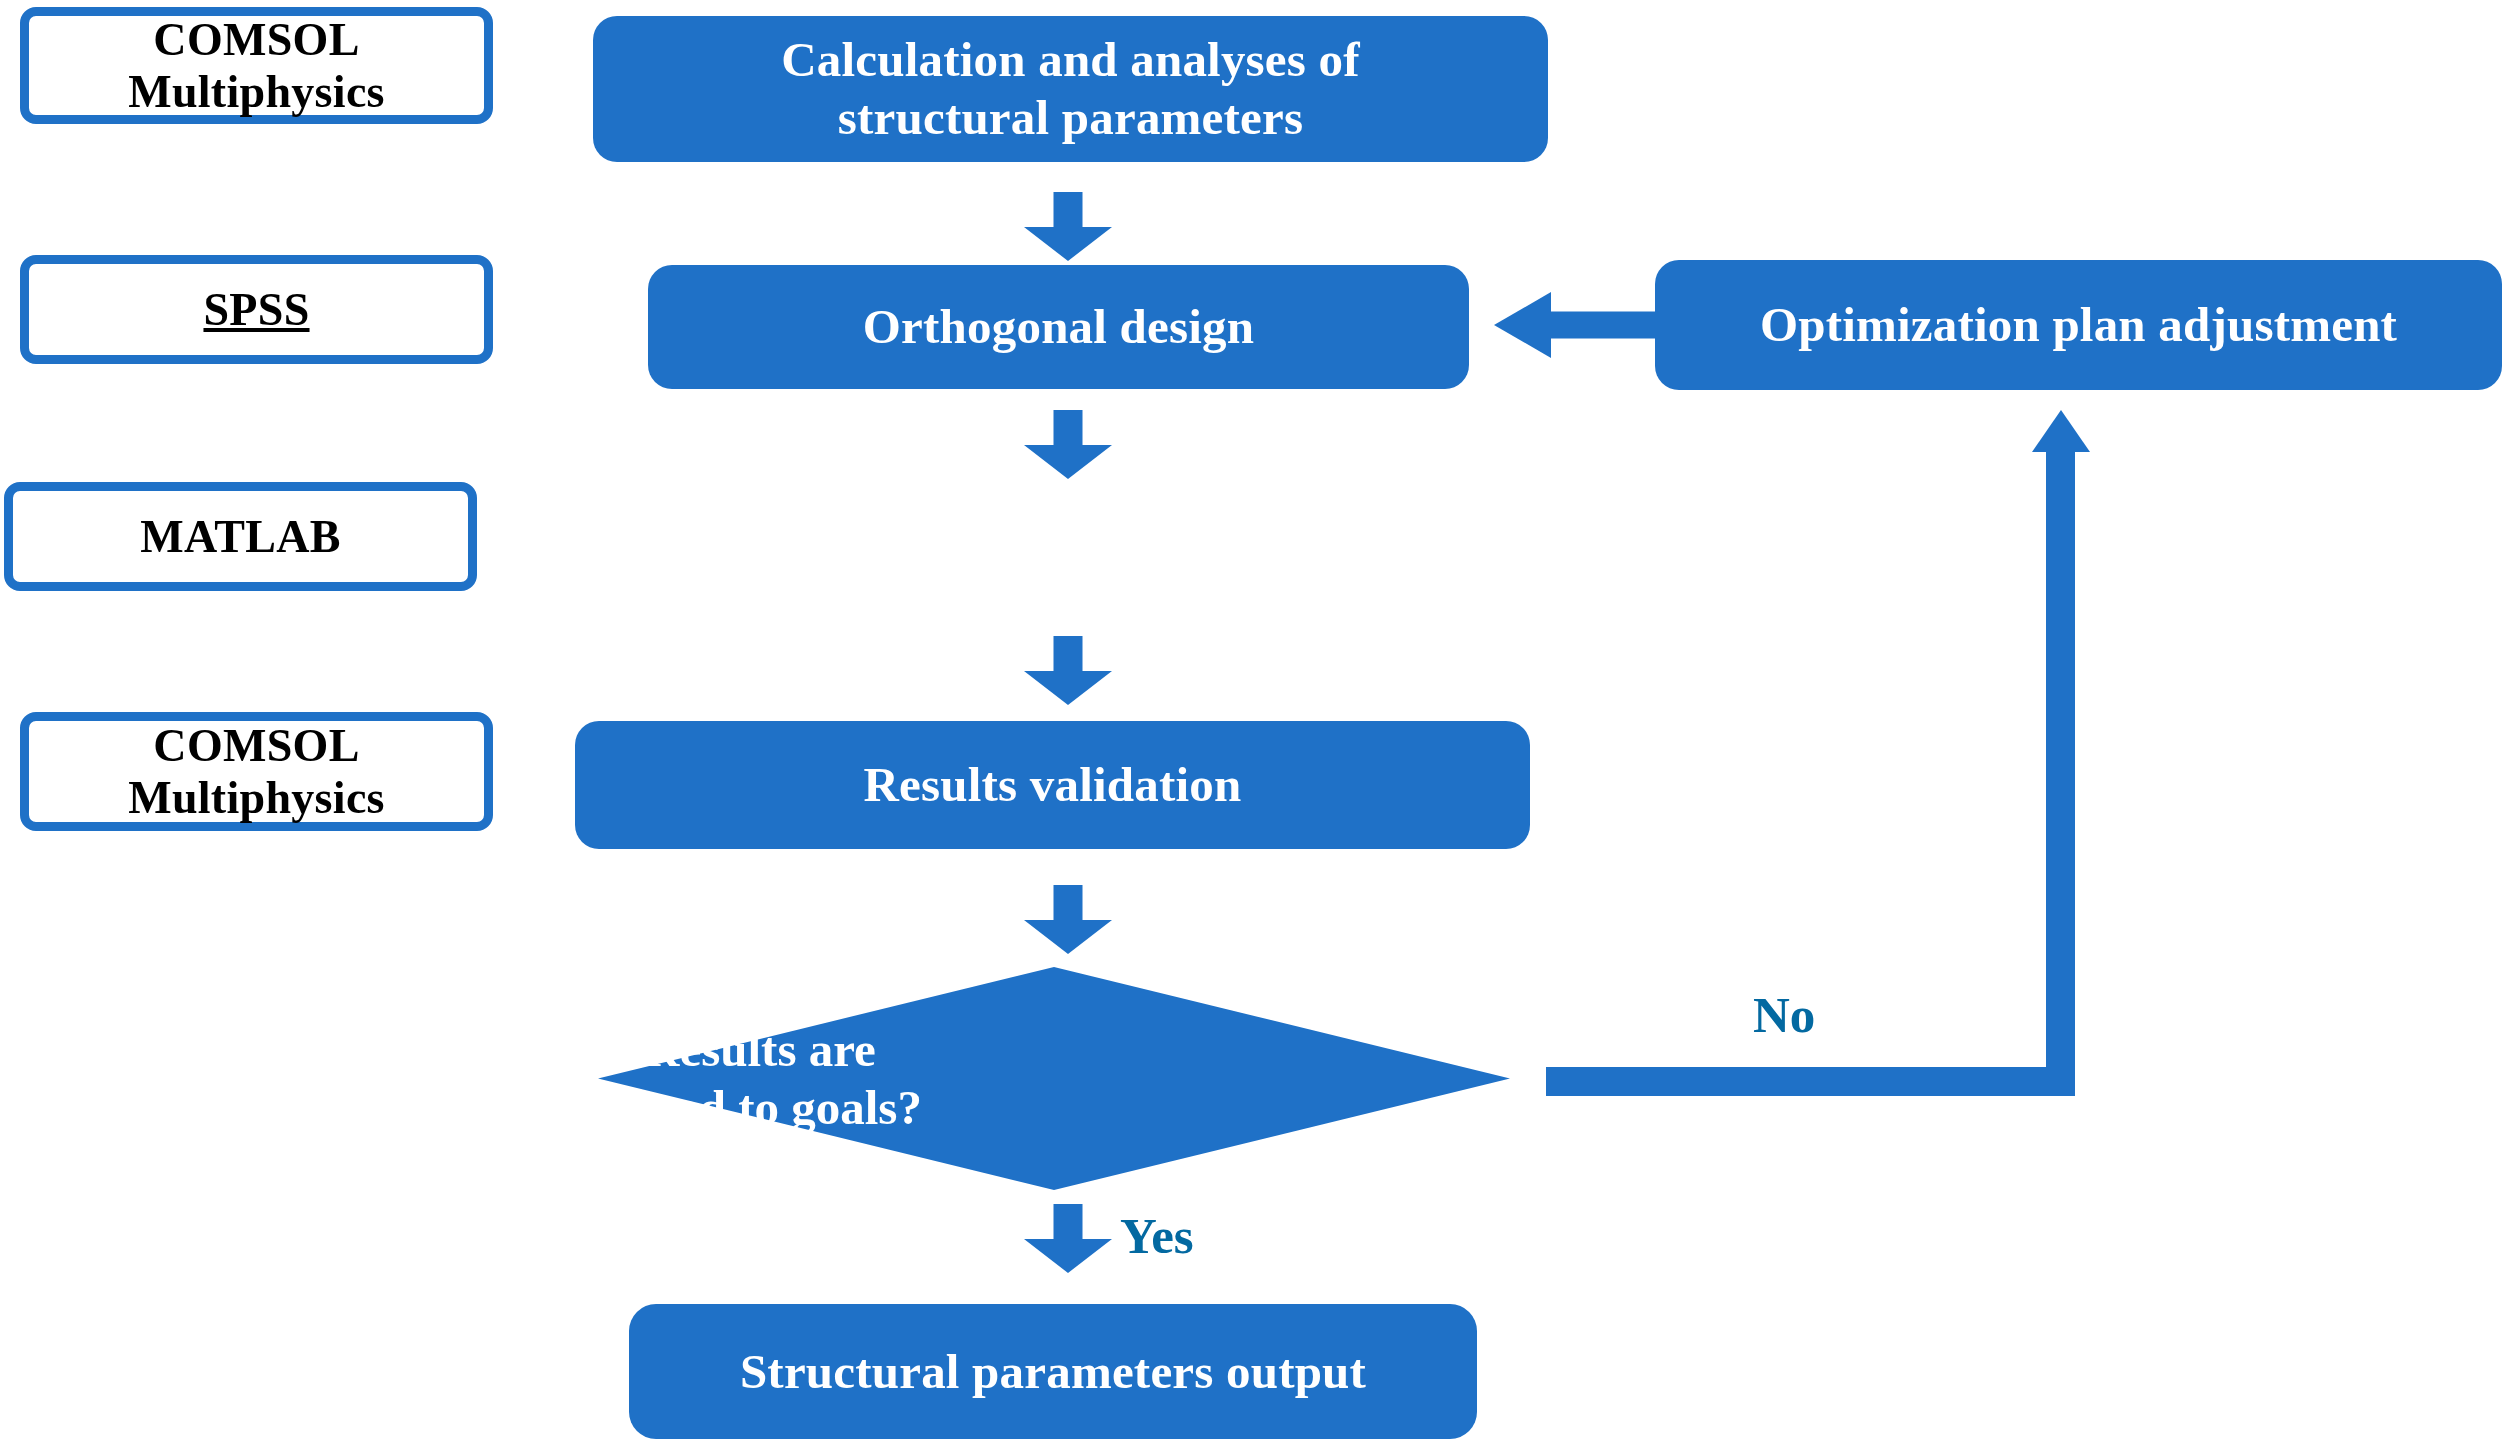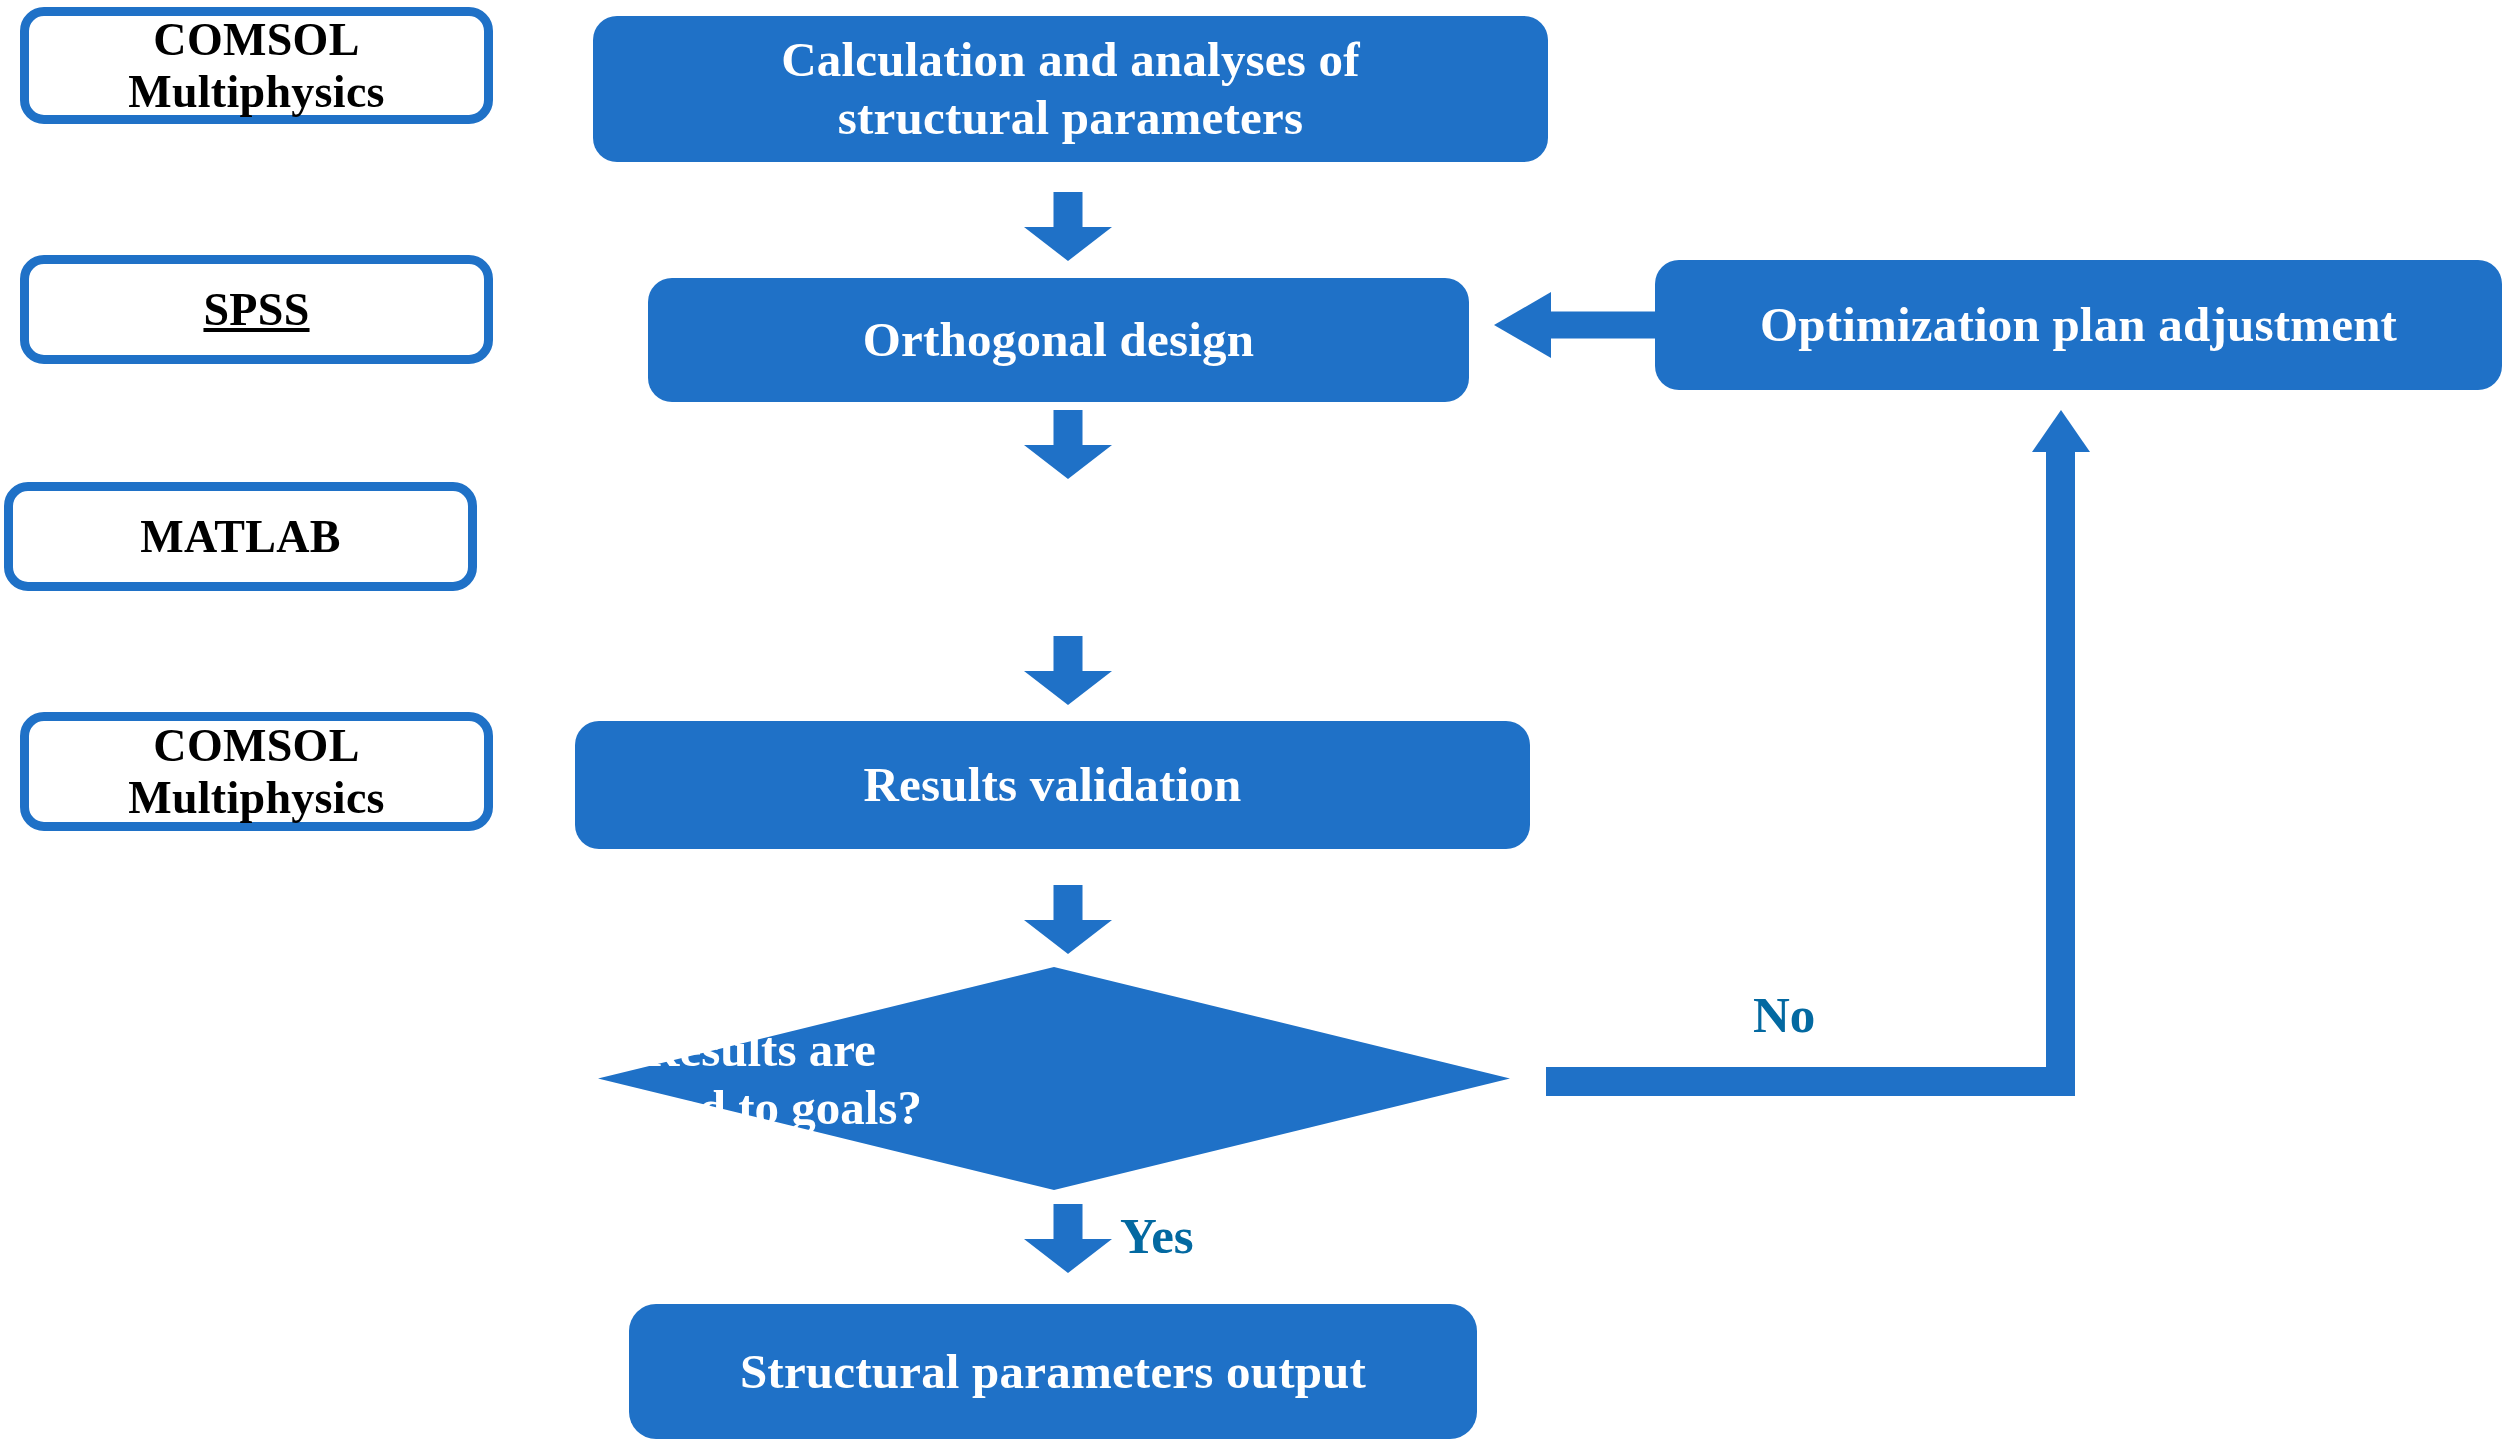--- a/index.html
+++ b/index.html
@@ -17,21 +17,21 @@
     background: #ffffff;
     overflow: hidden;
   }
 
   
   .tool-box {
     position: absolute;
     box-sizing: border-box;
     background: #ffffff;
     border: 9px solid #1F71C7;
-    border-radius: 24px;
+    border-radius: 16px;
     display: flex;
     align-items: center;
     justify-content: center;
     text-align: center;
     color: #000000;
     font-weight: bold;
     font-size: 46px;
     line-height: 1.12;
     letter-spacing: 0.3px;
   }
@@ -154,21 +154,21 @@
   <div class="proc-box" style="left:593px; top:15.5px; width:955px; height:146px;">
     <span style="white-space:pre-line;">Calculation and analyses of
 structural parameters</span>
   </div>
 
   <div class="arrow-v" style="left:1024px; top:192px; width:88px; height:68px;">
     <div class="v-shaft" style="top:0; width:29px; height:42px;"></div>
     <div class="v-head head-down" style="top:35px; width:88px; height:34px;"></div>
   </div>
 
-  <div class="proc-box" style="left:648px; top:278px; width:821px; height:124px;">
+  <div class="proc-box" style="left:648px; top:265px; width:821px; height:124px;">
     <span style="white-space:pre-line;">Orthogonal design</span>
   </div>
 
   <div class="arrow-v" style="left:1024px; top:410px; width:88px; height:68px;">
     <div class="v-shaft" style="top:0; width:29px; height:42px;"></div>
     <div class="v-head head-down" style="top:35px; width:88px; height:34px;"></div>
   </div>
 
 
   <div class="arrow-v" style="left:1024px; top:636px; width:88px; height:68px;">

